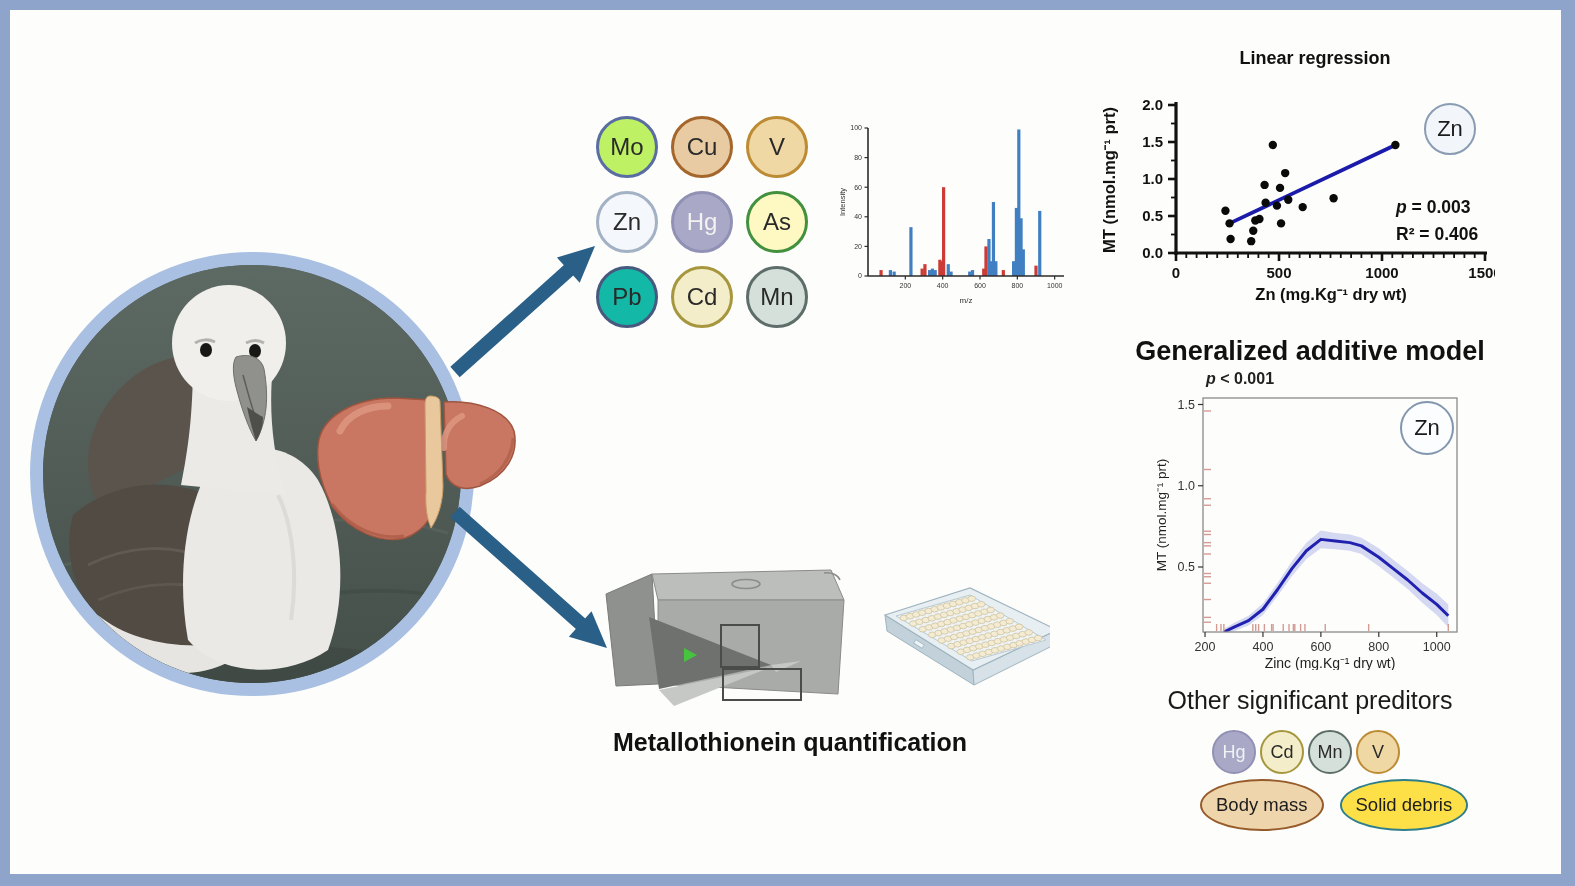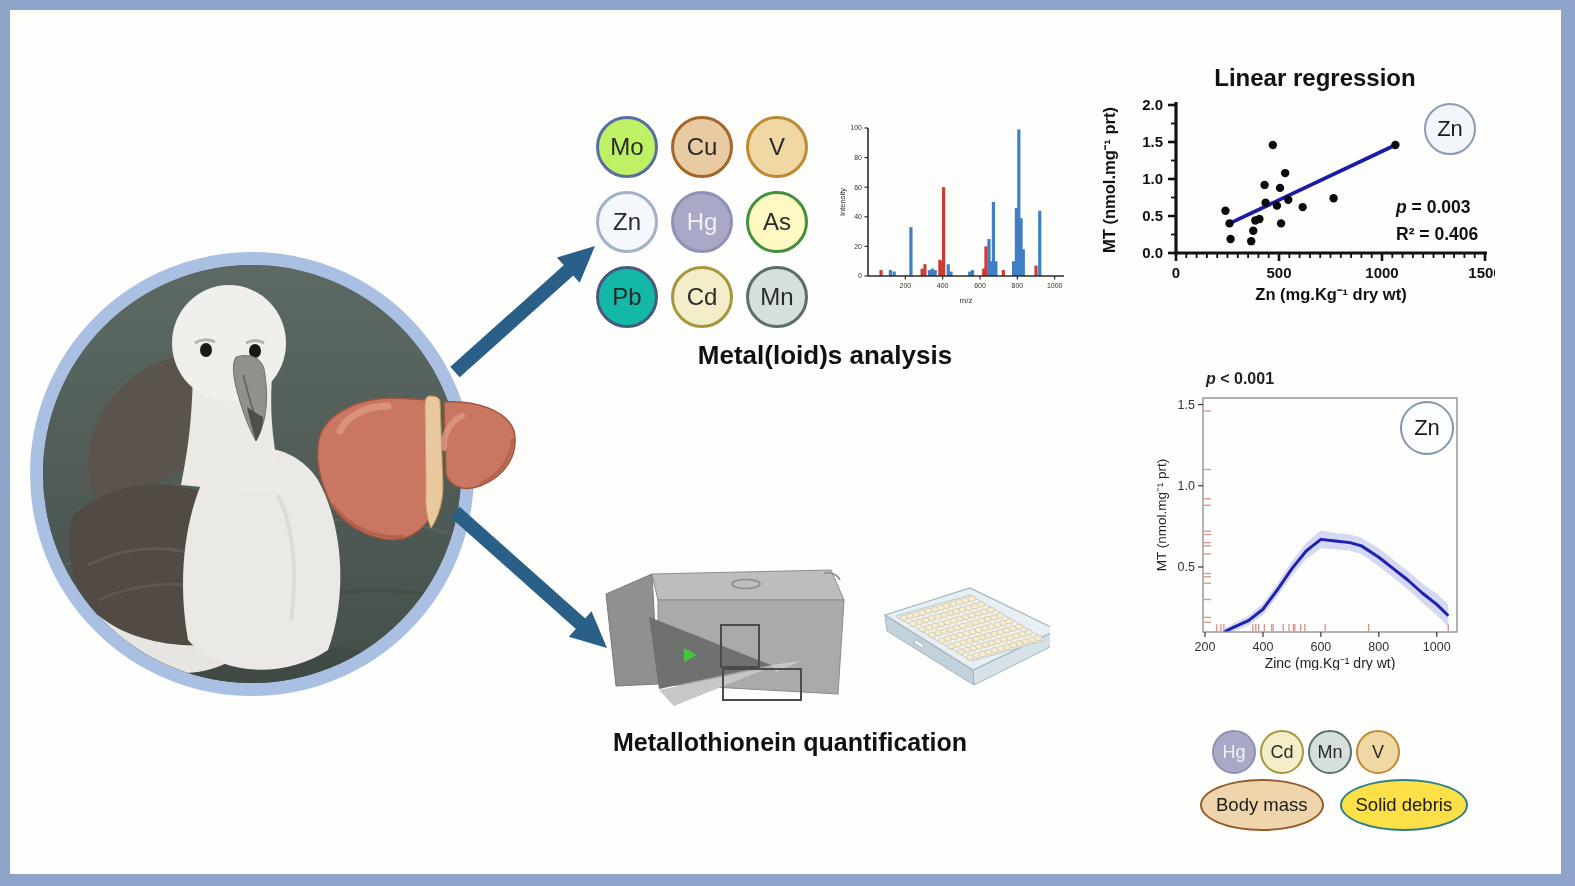--- a/index.html
+++ b/index.html
@@ -12,21 +12,21 @@
                border:13px solid #a9c0e2;border-radius:50%;overflow:hidden;background:#515d57;z-index:2;}
   .bird-circle svg{display:block;width:100%;height:100%;}
   .liver-svg{position:absolute;left:310px;top:386px;width:212px;height:160px;z-index:4;}
   .arrows-svg{position:absolute;left:446px;top:234px;width:175px;height:420px;z-index:3;}
 
   
   .panel-title{position:absolute;color:#111;text-align:center;z-index:5;}
   .bold-title{font-weight:700;}
   .metals-title{left:615px;top:340px;width:420px;font-size:26px;}
   .mt-title{left:565px;top:728px;width:450px;font-size:25px;}
-  .lr-title{left:1150px;top:64px;width:330px;font-size:24px;}
+  .lr-title{left:1150px;top:48px;width:330px;font-size:18px;}
   .gam-title{left:1120px;top:336px;width:380px;font-size:27px;}
   .predictors-title{left:1155px;top:686px;width:310px;font-size:25px;font-weight:400;color:#1a1a1a;}
 
   
   .metals-grid{position:absolute;left:596px;top:116px;display:grid;
                grid-template-columns:repeat(3,62px);grid-auto-rows:62px;gap:13px;z-index:5;}
   .metal-circle{box-sizing:border-box;width:62px;height:62px;border-radius:50%;border:3px solid #888;
                 display:flex;align-items:center;justify-content:center;font-size:24px;color:#2a2a2a;}
   .pred-metals{position:absolute;left:1212px;top:730px;display:flex;gap:4px;z-index:5;}
   .pred-metals .metal-circle{width:44px;height:44px;border-width:2.5px;font-size:18px;}
@@ -178,21 +178,20 @@
       <text x="106.66666666666666" y="170" fill="#333" font-family="&quot;Liberation Sans&quot;,sans-serif" font-size="7" text-anchor="middle">400</text>
       <line x1="144" y1="158" x2="144" y2="161.5" stroke="#2b2b2b" stroke-width="1.2"></line>
       <text x="144" y="170" fill="#333" font-family="&quot;Liberation Sans&quot;,sans-serif" font-size="7" text-anchor="middle">600</text>
       <line x1="181.33333333333331" y1="158" x2="181.33333333333331" y2="161.5" stroke="#2b2b2b" stroke-width="1.2"></line>
       <text x="181.33333333333331" y="170" fill="#333" font-family="&quot;Liberation Sans&quot;,sans-serif" font-size="7" text-anchor="middle">800</text>
       <line x1="218.66666666666666" y1="158" x2="218.66666666666666" y2="161.5" stroke="#2b2b2b" stroke-width="1.2"></line>
       <text x="218.66666666666666" y="170" fill="#333" font-family="&quot;Liberation Sans&quot;,sans-serif" font-size="7" text-anchor="middle">1000</text>
       <text x="130" y="185" fill="#333" font-family="&quot;Liberation Sans&quot;,sans-serif" font-size="8" text-anchor="middle">m/z</text>
       <text x="9" y="84" fill="#333" font-family="&quot;Liberation Sans&quot;,sans-serif" font-size="7.5" text-anchor="middle" transform="rotate(-90 9 84)">Intensity</text>
     </svg>
-  <div class="panel-title bold-title metals-title">Metal(loid)s analysis</div>
 
   <div class="panel-title bold-title lr-title">Linear regression</div>
   <svg class="lr-svg" id="lr-svg" viewBox="0 0 400 228">
       <line x1="81" y1="163" x2="81" y2="10" stroke="#111" stroke-width="3.2"></line>
       <line x1="79.4" y1="161" x2="392" y2="161" stroke="#111" stroke-width="3.2"></line>
       <line x1="91.3" y1="161" x2="91.3" y2="166" stroke="#111" stroke-width="1.8"></line>
       <line x1="101.6" y1="161" x2="101.6" y2="166" stroke="#111" stroke-width="1.8"></line>
       <line x1="111.9" y1="161" x2="111.9" y2="166" stroke="#111" stroke-width="1.8"></line>
       <line x1="122.2" y1="161" x2="122.2" y2="166" stroke="#111" stroke-width="1.8"></line>
       <line x1="132.5" y1="161" x2="132.5" y2="166" stroke="#111" stroke-width="1.8"></line>
@@ -261,20 +260,21 @@
       <circle cx="300.39" cy="52.96000000000001" r="4.2" fill="#0a0a0a"></circle>
       <text x="236" y="208" fill="#111" font-family="&quot;Liberation Sans&quot;,sans-serif" font-size="16.5" font-weight="700" text-anchor="middle">Zn (mg.Kg⁻¹ dry wt)</text>
       <text x="20" y="88" fill="#111" font-family="&quot;Liberation Sans&quot;,sans-serif" font-size="16.5" font-weight="700" text-anchor="middle" transform="rotate(-90 20 88)">MT (nmol.mg⁻¹ prt)</text>
     </svg>
   <div class="badge lr-badge">Zn</div>
   <div class="lr-stats">
     <div><span class="ital">p</span><span> = 0.003</span></div>
     <div>R² = 0.406</div>
   </div>
 
+  <div class="panel-title bold-title gam-title">Generalized additive model</div>
   <div class="gam-p"><span class="ital">p</span><span> &lt; 0.001</span></div>
   <svg class="gam-svg" id="gam-svg" viewBox="0 0 315 278">
       <defs>
         <clipPath id="gamclip">
           <rect x="51" y="6" width="254" height="234"></rect>
         </clipPath>
       </defs>
       <polygon points="71.85290763968072,236.75 81.9897377423033,231.0625 96.4709236031927,223.75 110.9521094640821,211.5625 125.4332953249715,191.25 139.9144811858609,169.3125 154.3956670467503,150.625 168.87685290763966,138.4375 183.3580387685291,140.87499999999997 197.83922462941848,142.5 209.42417331813,145.75 226.80159635119725,156.31249999999997 241.28278221208666,167.6875 255.76396807297604,179.0625 270.2451539338655,191.25 284.72633979475484,201.8125 296.31128848346634,212.375 296.31128848346634,235.125 284.72633979475484,222.9375 270.2451539338655,210.75 255.76396807297604,196.9375 241.28278221208666,185.5625 226.80159635119725,174.1875 209.42417331813,162 197.83922462941848,158.75 183.3580387685291,157.125 168.87685290763966,156.3125 154.3956670467503,166.875 139.9144811858609,183.9375 125.4332953249715,204.25 110.9521094640821,222.9375 96.4709236031927,233.5 81.9897377423033,239.1875 71.85290763968072,243.25" fill="#b9c0ea" opacity="0.6" clip-path="url(#gamclip)"></polygon>
       <polyline points="71.85290763968072,240 81.9897377423033,235.125 96.4709236031927,228.625 110.9521094640821,217.25 125.4332953249715,197.75 139.9144811858609,176.625 154.3956670467503,158.75 168.87685290763966,147.375 183.3580387685291,149 197.83922462941848,150.625 209.42417331813,153.875 226.80159635119725,165.25 241.28278221208666,176.625 255.76396807297604,188 270.2451539338655,201 284.72633979475484,212.375 296.31128848346634,223.75" fill="none" stroke="#2121b0" stroke-width="3" stroke-linejoin="round" clip-path="url(#gamclip)"></polyline>
       <line x1="64.61231470923603" y1="232" x2="64.61231470923603" y2="239" stroke="#d49a94" stroke-width="1.4"></line>
@@ -325,20 +325,21 @@
       <text x="43" y="179" fill="#333" font-family="&quot;Liberation Sans&quot;,sans-serif" font-size="12.5" text-anchor="end">0.5</text>
       <line x1="46" y1="93.75" x2="51" y2="93.75" stroke="#333" stroke-width="1.2"></line>
       <text x="43" y="97.75" fill="#333" font-family="&quot;Liberation Sans&quot;,sans-serif" font-size="12.5" text-anchor="end">1.0</text>
       <line x1="46" y1="12.5" x2="51" y2="12.5" stroke="#333" stroke-width="1.2"></line>
       <text x="43" y="16.5" fill="#333" font-family="&quot;Liberation Sans&quot;,sans-serif" font-size="12.5" text-anchor="end">1.5</text>
       <text x="178" y="276" fill="#222" font-family="&quot;Liberation Sans&quot;,sans-serif" font-size="14" text-anchor="middle">Zinc (mg.Kg⁻¹ dry wt)</text>
       <text x="14" y="123" fill="#222" font-family="&quot;Liberation Sans&quot;,sans-serif" font-size="13.5" text-anchor="middle" transform="rotate(-90 14 123)">MT (nmol.mg⁻¹ prt)</text>
     </svg>
   <div class="badge gam-badge">Zn</div>
 
+  <div class="panel-title predictors-title">Other significant preditors</div>
   <div class="pred-metals" id="predictor-metals">
       <div class="metal-circle" style="background: rgb(169, 169, 199); border-color: rgb(145, 145, 181); color: rgb(242, 242, 242);">Hg</div>
       <div class="metal-circle" style="background: rgb(243, 238, 201); border-color: rgb(166, 151, 63); color: rgb(42, 42, 42);">Cd</div>
       <div class="metal-circle" style="background: rgb(214, 224, 218); border-color: rgb(93, 110, 106); color: rgb(42, 42, 42);">Mn</div>
       <div class="metal-circle" style="background: rgb(240, 216, 164); border-color: rgb(189, 139, 51); color: rgb(42, 42, 42);">V</div>
     </div>
   <div class="pred-factors" id="predictor-factors">
       <div class="factor-oval" style="background: rgb(238, 213, 171); border-color: rgb(150, 91, 43); min-width: 106px;">Body mass</div>
       <div class="factor-oval" style="background: #fde047; border-color: rgb(46, 126, 140); min-width: 112px;">Solid debris</div>
     </div>

